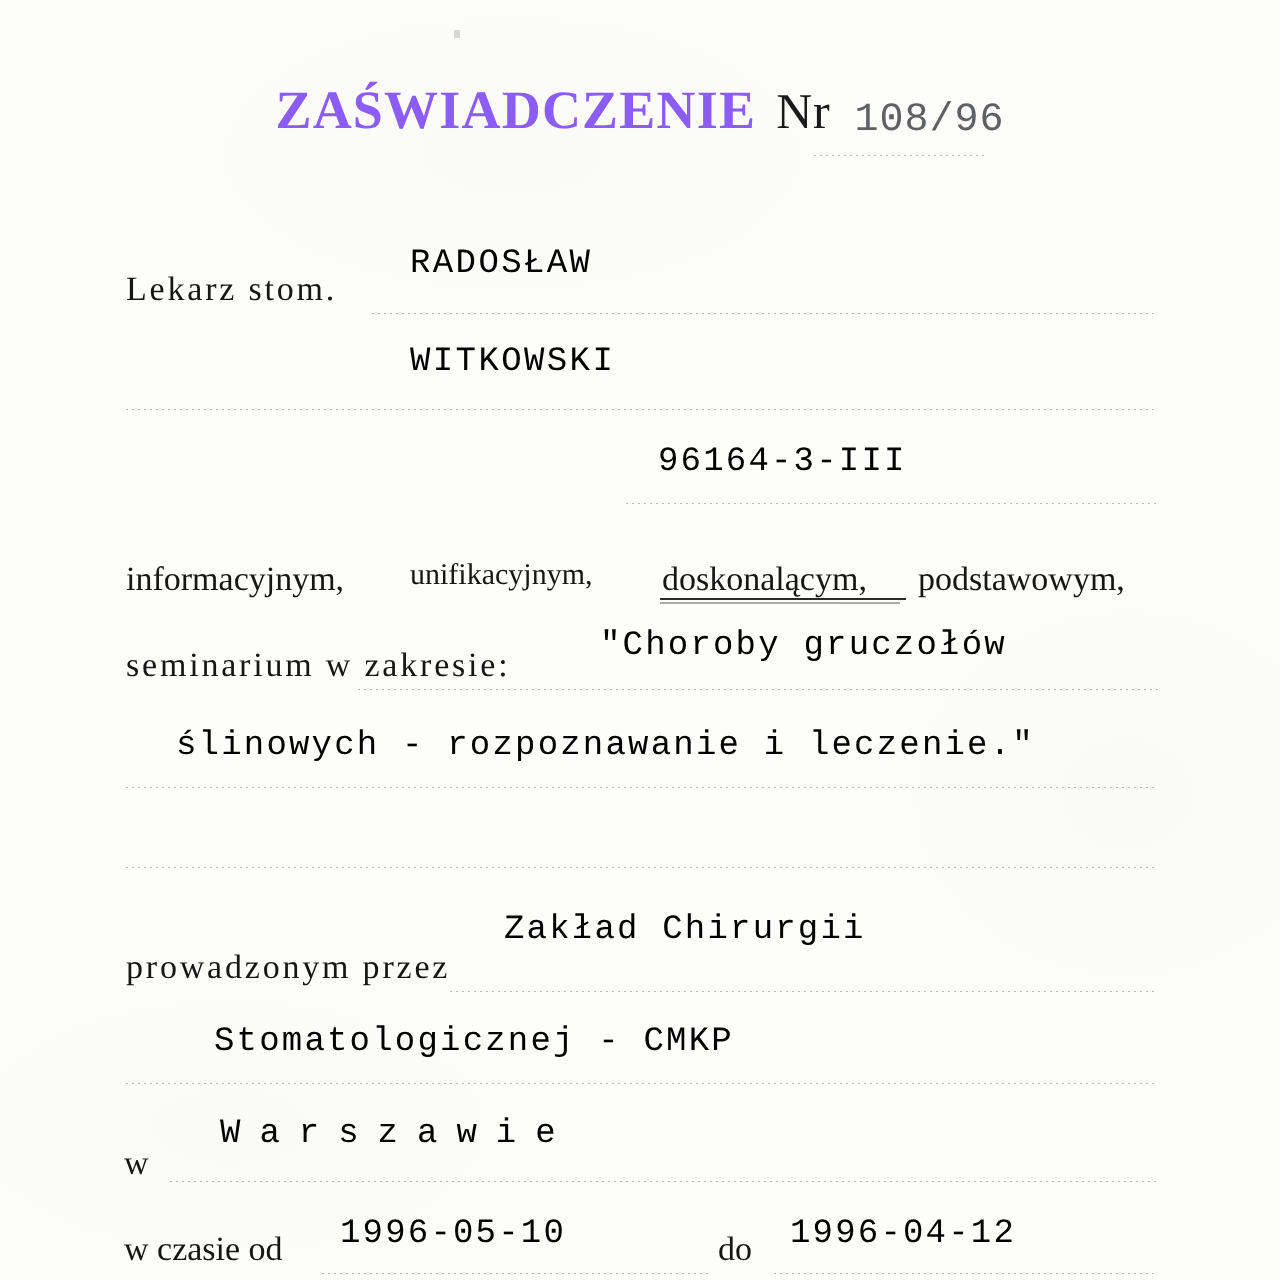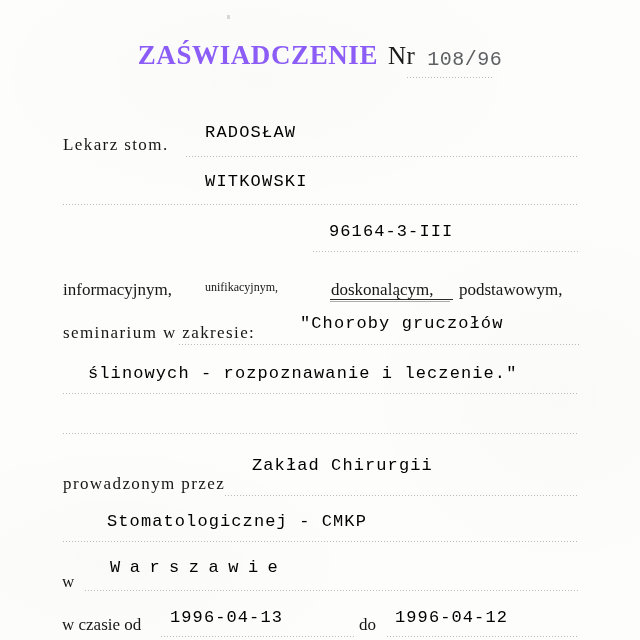--- a/index.html
+++ b/index.html
@@ -138,21 +138,21 @@
 
   <div class="dots" style="left:62px; top:203px; width:517px;"></div>
 
 
   <div class="typed" style="left:329px; top:222px; font-size:17px; letter-spacing:1.1px;">96164-3-III</div>
 
   <div class="dots" style="left:312px; top:250px; width:267px;"></div>
 
   <div class="label" style="left:63px; top:280px; font-size:17px;">informacyjnym,</div>
 
-  <div class="label" style="left:205px; top:280px; font-size:12px;">unifikacyjnym,</div>
+  <div class="label" style="left:205px; top:280px; font-size:15px;">unifikacyjnym,</div>
 
   <div class="label" style="left:331px; top:280px; font-size:17px;">doskonalącym,</div>
   <div class="option-underline" style="left:330px; top:299px; width:123px;"></div>
   <div class="option-underline soft" style="left:330px; top:301px; width:120px; opacity:.45;"></div>
 
   <div class="label" style="left:459px; top:280px; font-size:17px;">podstawowym,</div>
 
   <div class="label ls-med" style="left:63px; top:323px; font-size:17px;">seminarium w zakresie:</div>
 
   <div class="typed" style="left:300px; top:314px; font-size:17px; letter-spacing:1.1px;">"Choroby gruczołów</div>
@@ -176,21 +176,21 @@
   <div class="dots" style="left:62px; top:540px; width:517px;"></div>
 
   <div class="typed" style="left:110px; top:558px; font-size:17px; letter-spacing:9.5px;">Warszawie</div>
 
   <div class="label" style="left:62px; top:572px; font-size:17px;">w</div>
 
   <div class="dots" style="left:84px; top:589px; width:495px;"></div>
 
   <div class="label" style="left:62px; top:615px; font-size:17px;">w czasie od</div>
 
-  <div class="typed" style="left:170px; top:608px; font-size:17px; letter-spacing:1.1px;">1996-04-13</div>
+  <div class="typed" style="left:170px; top:608px; font-size:17px; letter-spacing:1.1px;">1996-05-10</div>
 
   <div class="dots" style="left:160px; top:635px; width:195px;"></div>
 
   <div class="label" style="left:359px; top:615px; font-size:17px;">do</div>
 
   <div class="typed" style="left:395px; top:608px; font-size:17px; letter-spacing:1.1px;">1996-04-12</div>
 
   <div class="dots" style="left:386px; top:635px; width:193px;"></div>
 
 </div>

